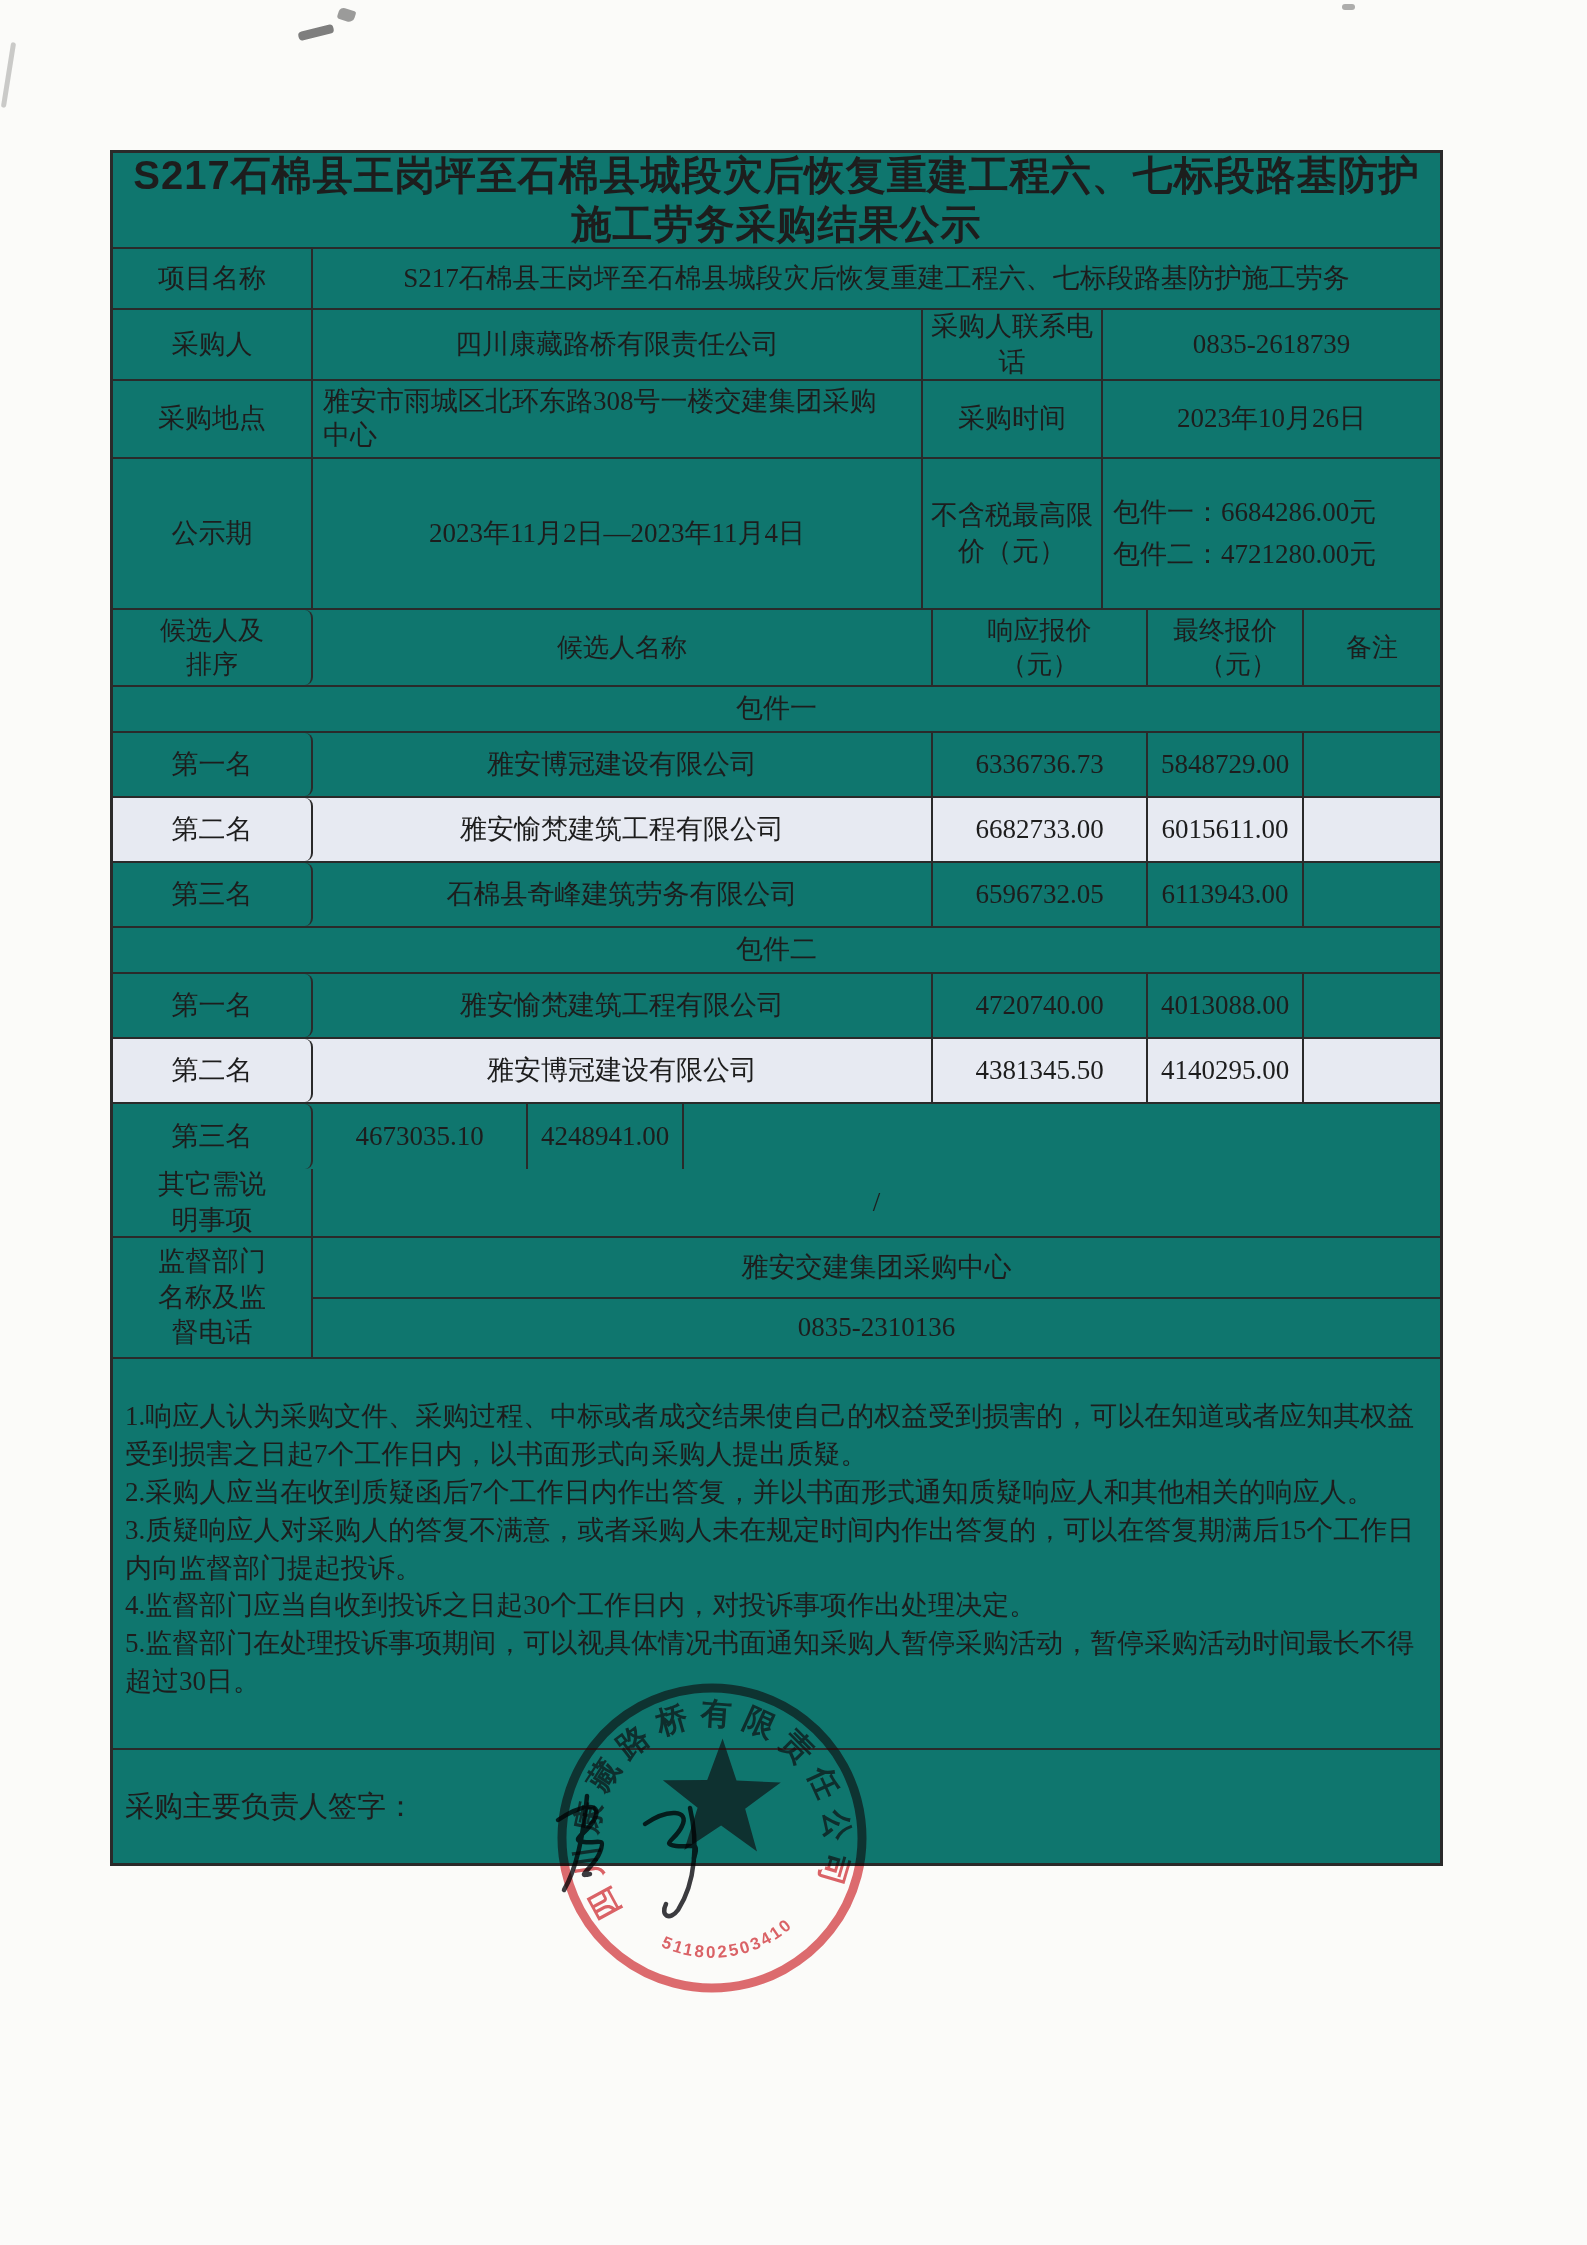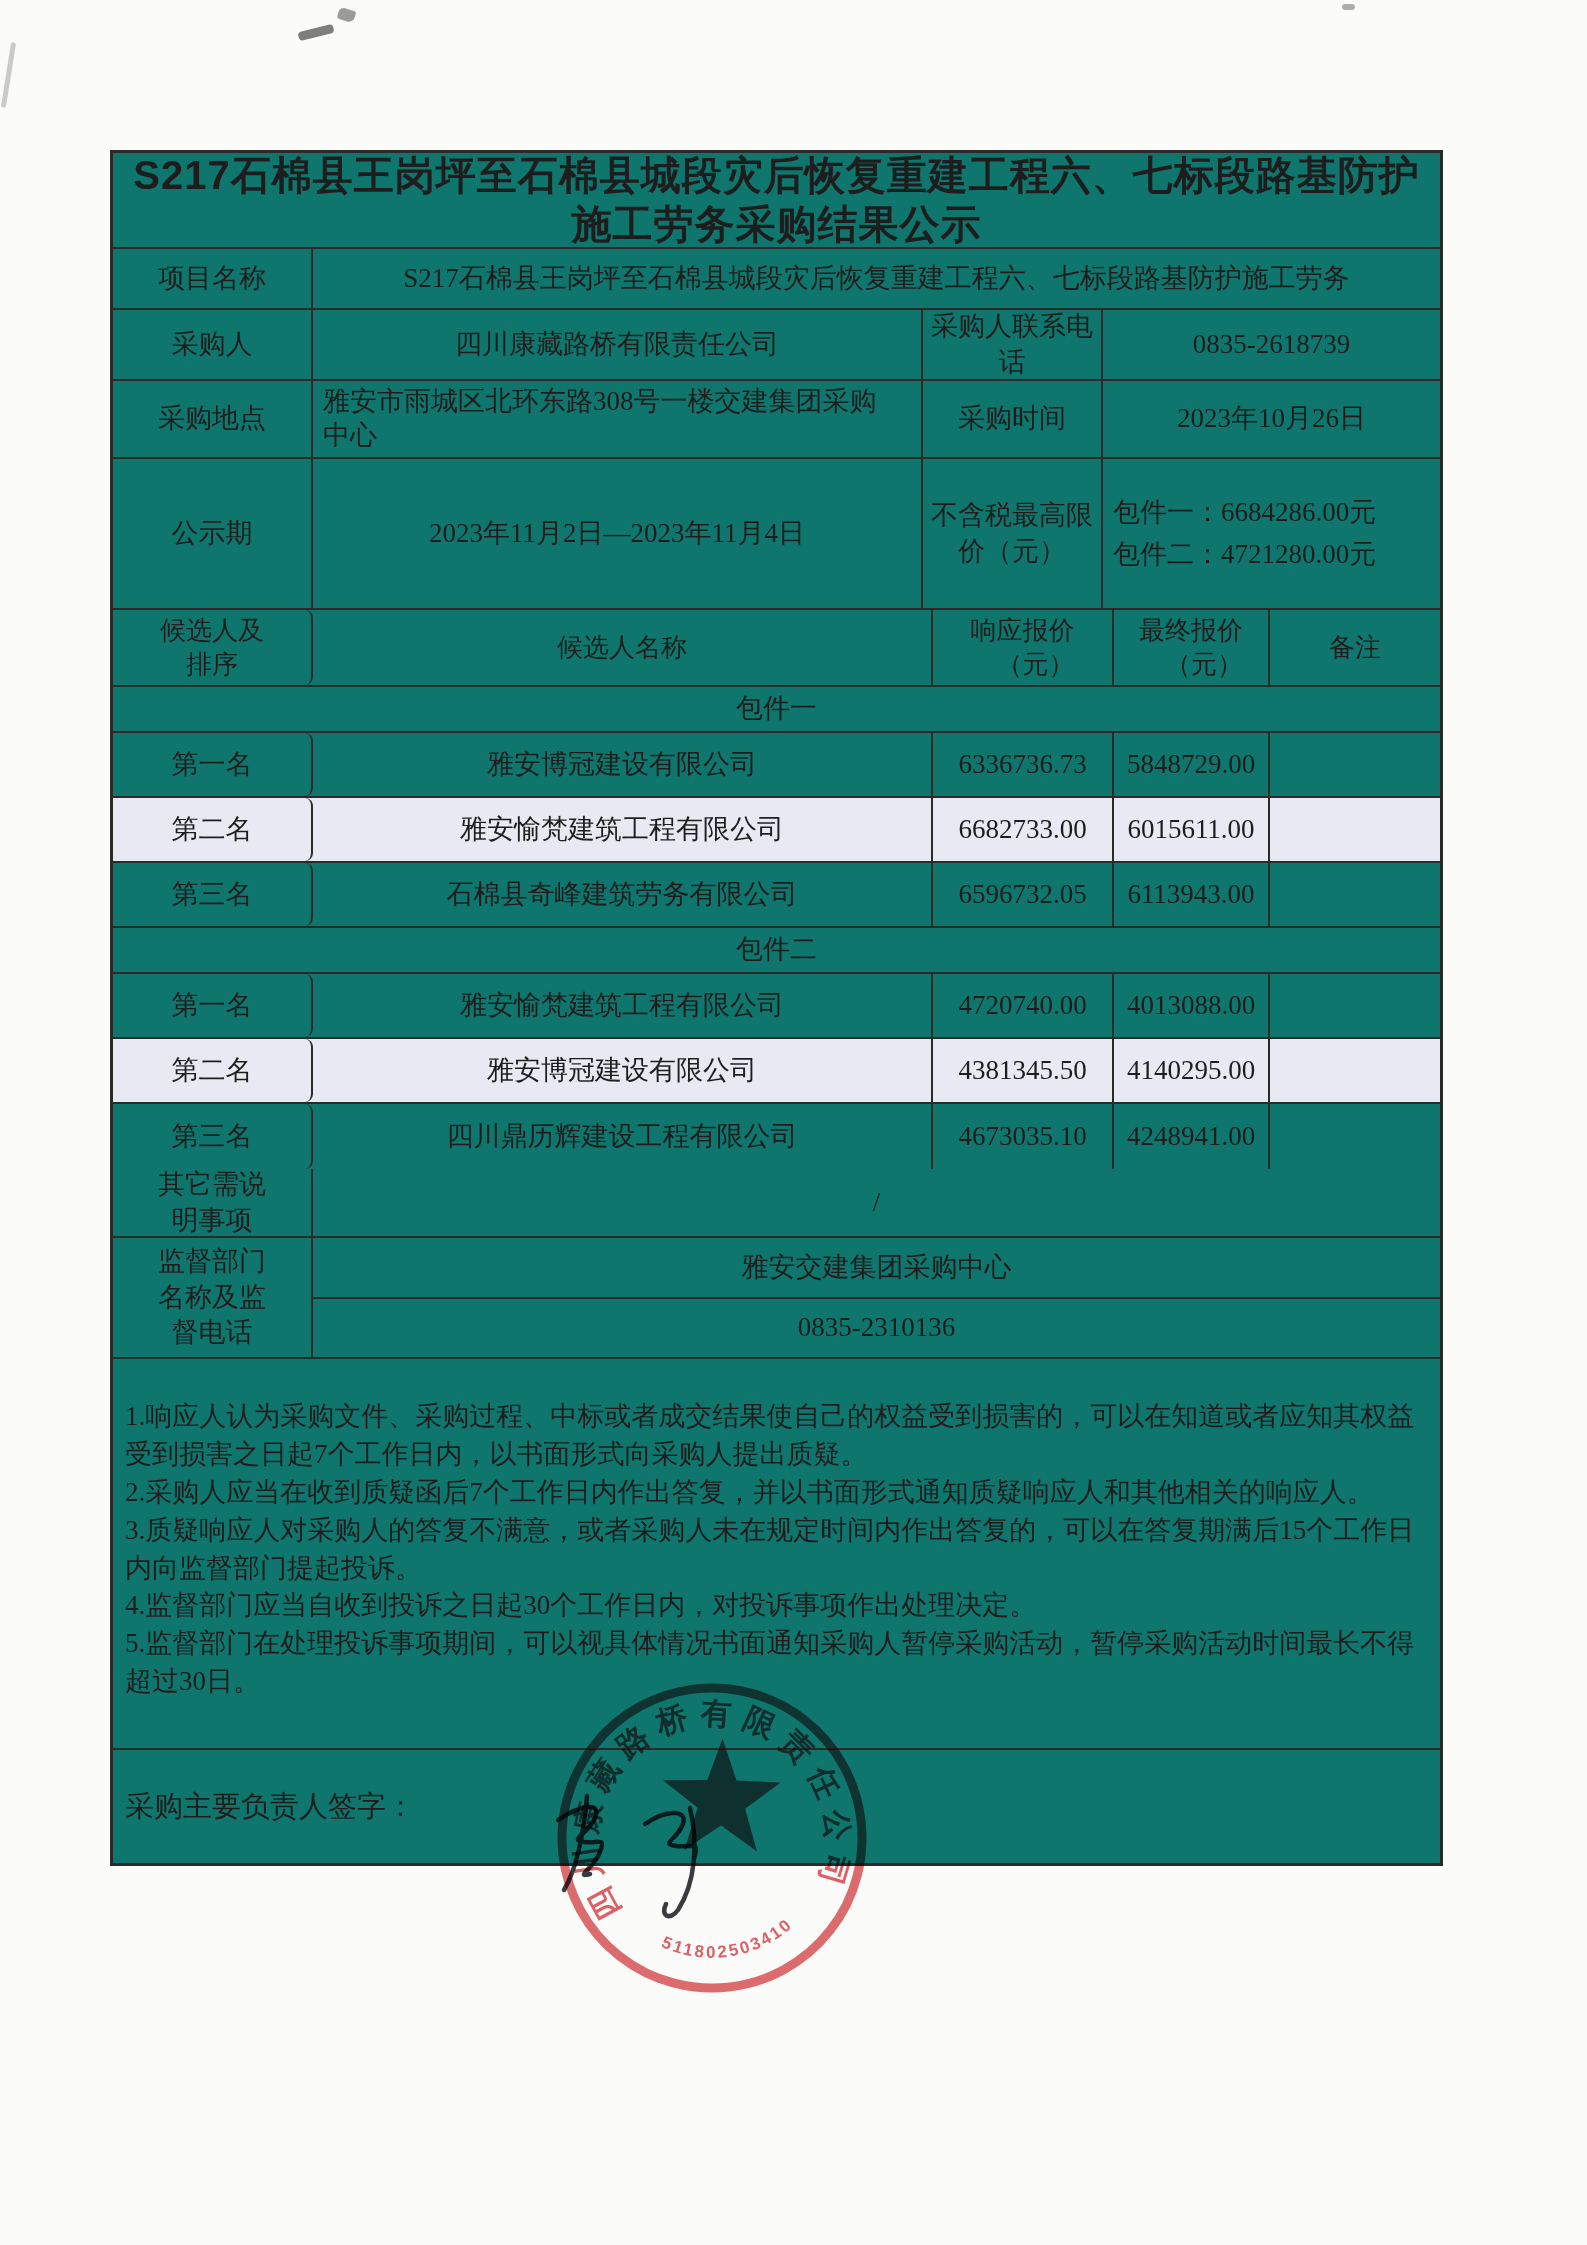--- a/index.html
+++ b/index.html
@@ -35,21 +35,21 @@
     white-space:pre-line;
   }
   .cell:last-child{border-right:none;}
   .cell.left{justify-content:flex-start;text-align:left;}
   .c-label{width:200px;flex:none;}
   .c-flex{flex:1;}
   .c-val1{width:610px;flex:none;}
   .c-lab2{width:180px;flex:none;padding:4px 4px;}
   .c-rank{width:200px;flex:none;border-radius:8px;}
   .c-name{width:620px;flex:none;}
-  .c-resp{width:181px;flex:none;text-align:right;}
+  .c-resp{width:215px;flex:none;}
   .c-final{width:156px;flex:none;text-align:right;}
   .r-title{height:96px;}
   .r-title .cell{
     font-family:"Liberation Sans","DejaVu Sans",sans-serif;
     font-weight:bold;font-size:40px;line-height:1.22;letter-spacing:1px;
     padding:2px 14px;
   }
   .r-project{height:61px;}
   .r-purchaser{height:71px;}
   .r-location{height:78px;}
@@ -193,21 +193,20 @@
   <div class="trow rankrow hl">
     <div class="cell c-rank">第二名</div>
     <div class="cell c-name">雅安博冠建设有限公司</div>
     <div class="cell c-resp">4381345.50</div>
     <div class="cell c-final">4140295.00</div>
     <div class="cell c-flex"></div>
   </div>
 
   <div class="trow rankrow">
     <div class="cell c-rank">第三名</div>
-    <div class="cell c-name">四川鼎历辉建设工程有限公司</div>
     <div class="cell c-resp">4673035.10</div>
     <div class="cell c-final">4248941.00</div>
     <div class="cell c-flex"></div>
   </div>
 </div>
 
   <div class="trow r-other">
     <div class="cell c-label">其它需说
 明事项</div>
     <div class="cell c-flex">/</div>

